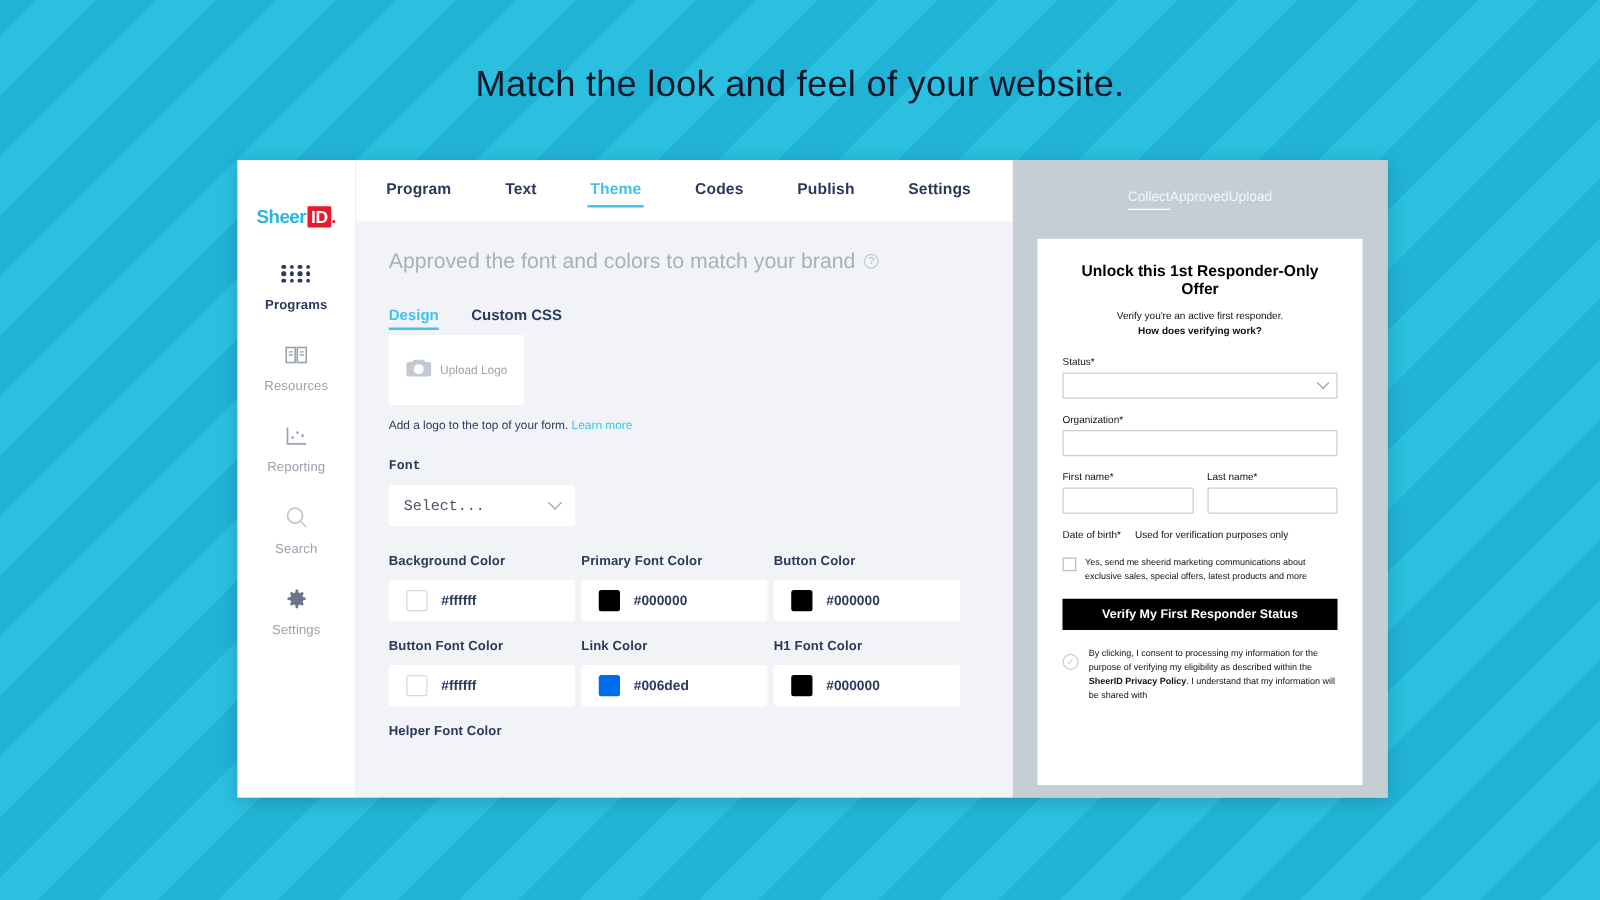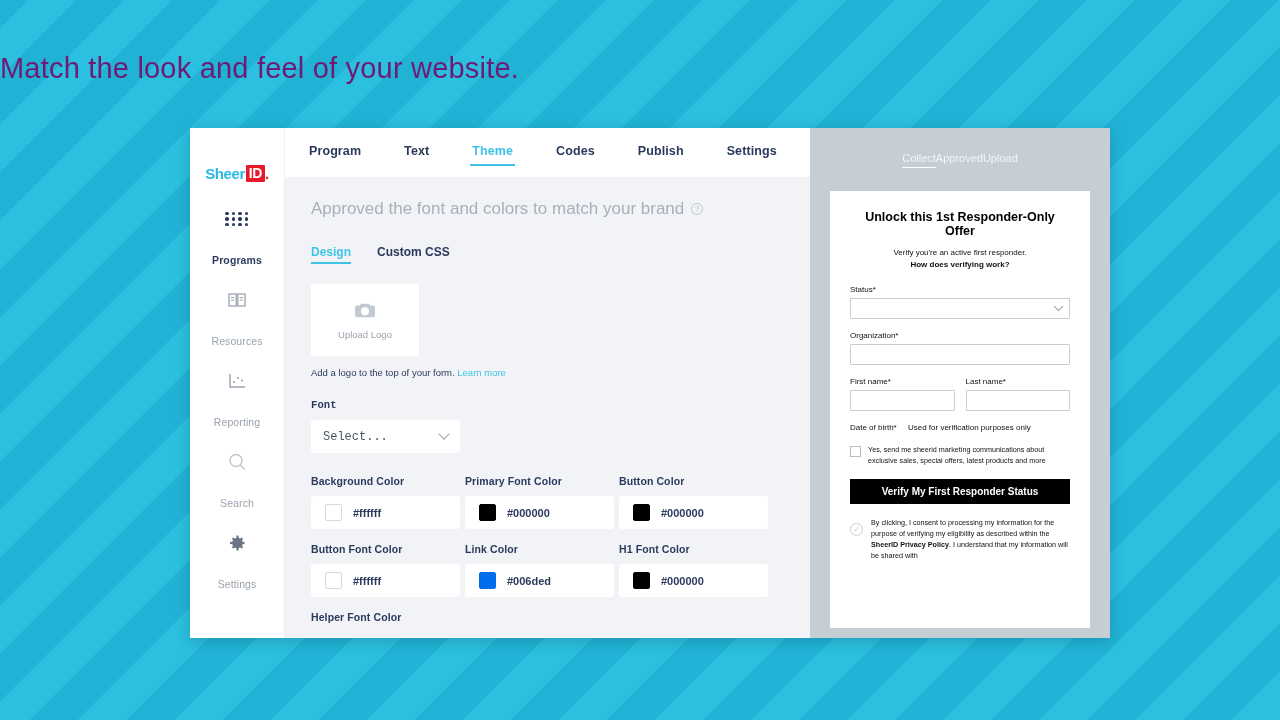--- a/index.html
+++ b/index.html
@@ -15,21 +15,22 @@
       #2bbfe0 0px, #2bbfe0 34px,
       #21b3d6 34px, #21b3d6 68px
     );
     position: relative;
   }
 
   
   .hero-title {
     position: absolute;
     top: 52px; left: 0; right: 0;
-    color: #701a75;
+    text-align: center;
+    color: #0f172a;
     font-size: 29px;
     font-weight: 400;
     letter-spacing: 0.2px;
   }
 
   
   .app-window {
     position: absolute;
     left: 190px; top: 128px;
     width: 920px; height: 510px;
@@ -62,21 +63,20 @@
     padding: 0px 3px 1px 3px; margin-left: 1px;
     border-radius: 1px; font-size: 14px;
     position: relative;
   }
   .logo-dot { color: #e8192c; font-size: 15px; }
 
   .rail-item {
     display: flex; flex-direction: column; align-items: center;
     padding: 13px 0 9px 0;
     cursor: pointer;
-    gap: 16px;
   }
   .rail-item .ic { height: 24px; display: flex; align-items: center; }
   .rail-label {
     font-size: 10.5px; margin-top: 7px; color: #9aa3ae;
     letter-spacing: 0.1px;
   }
   .rail-item.active .rail-label { color: #2b3a5c; font-weight: 700; }
 
   .dotgrid { display: grid; grid-template-columns: repeat(4, 4px); gap: 2.4px; }
   .dotgrid i { width: 3.4px; height: 3.4px; background: #2b3a5c; border-radius: 50%; display:block;}
@@ -124,24 +124,24 @@
     font-size: 12px; font-weight: 600; color: #2b3a5c;
     padding-bottom: 5px; position: relative; cursor: pointer;
   }
   .subtab.active { color: #3fc4e8; }
   .subtab.active::after {
     content:""; position:absolute; left:0; right:0; bottom:0;
     height:2px; background:#3fc4e8;
   }
 
   .upload-box {
-    margin-top: 20px;
-    width: 108px; height: 72px;
+    margin-top: 4px;
+    width: 108px; height: 56px;
     background: #ffffff;
-    display: flex; flex-direction: column;
+    display: flex; flex-direction: row;
     align-items: center; justify-content: center;
     gap: 6px;
     cursor: pointer;
   }
   .upload-label { font-size: 9.5px; color: #9aa3ae; }
   .logo-hint {
     margin-top: 11px; font-size: 9.5px; color: #2b3a5c;
   }
   .logo-hint a { color: #3fc4e8; text-decoration: none; }
 

